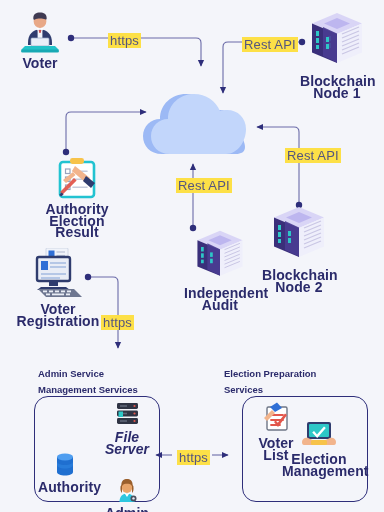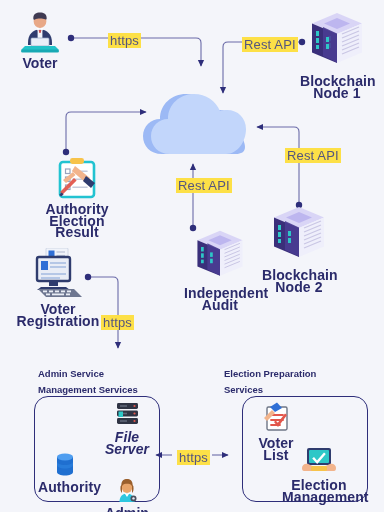--- a/index.html
+++ b/index.html
@@ -328,21 +328,21 @@
           <line x1="11" y1="23" x2="20" y2="23"></line>
         </g>
         <path d="M4,16 L12,8 L15,11 L7,19 Z" fill="#f2b48c"></path>
         <path d="M10,5 L17,0.5 L22,6 L15,10 Z" fill="#2f6fd6"></path>
         <path d="M14,20 L18,25 L27,13 L25,11.4 L17.8,20.8 L15.6,18.6 Z" fill="#e2574c"></path>
       </svg>
     </div>
     <div class="cap cap-sm">Voter List</div>
   </div>
 
-  <div class="node" style="left:282px;top:446px;width:74px;">
+  <div class="node" style="left:282px;top:420px;width:74px;">
     <div class="icowrap" style="height:30px;">
       <svg width="38" height="30" viewBox="0 0 38 30">
         <rect x="7" y="2" width="24" height="17" rx="2" fill="#2f3c6e"></rect>
         <rect x="9" y="4" width="20" height="13" rx="1" fill="#2ec7c7"></rect>
         <path d="M14,11 L17,14.5 L24,6.5 L25.8,8 L17.2,18 L12.2,12.6 Z" fill="#ffffff"></path>
         <path d="M2,22 C2,19 5,17 8,18 L15,21 L12,25 L4,25 C2.6,25 2,24 2,22Z" fill="#f2b48c"></path>
         <path d="M36,22 C36,19 33,17 30,18 L23,21 L26,25 L34,25 C35.4,25 36,24 36,22Z" fill="#f2b48c"></path>
         <rect x="11" y="20" width="16" height="5" rx="1.6" fill="#f7c34a"></rect>
       </svg>
     </div>

